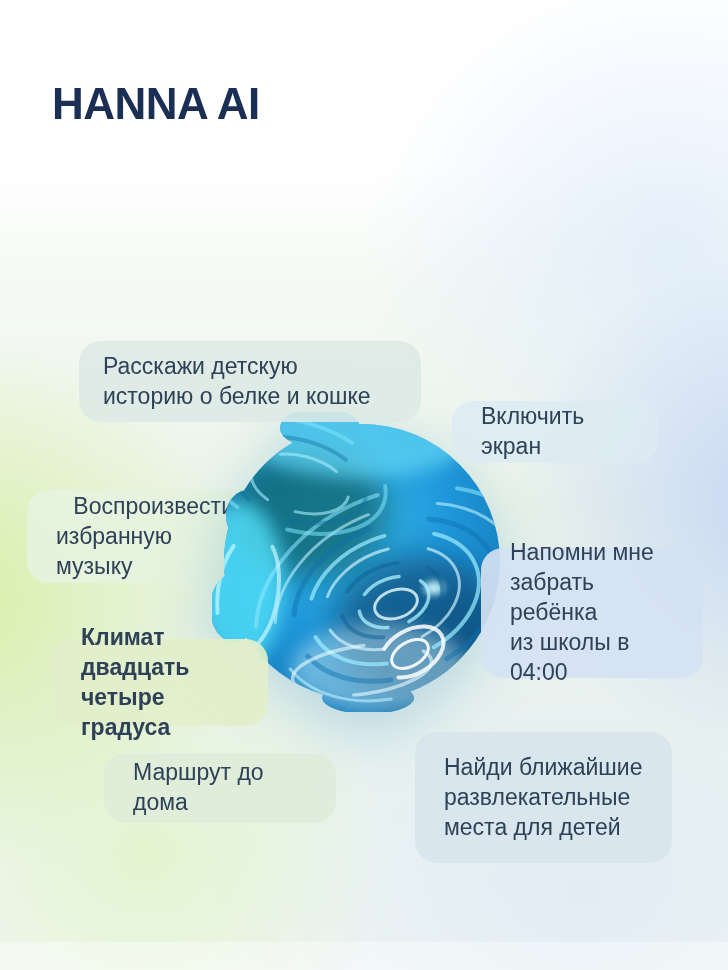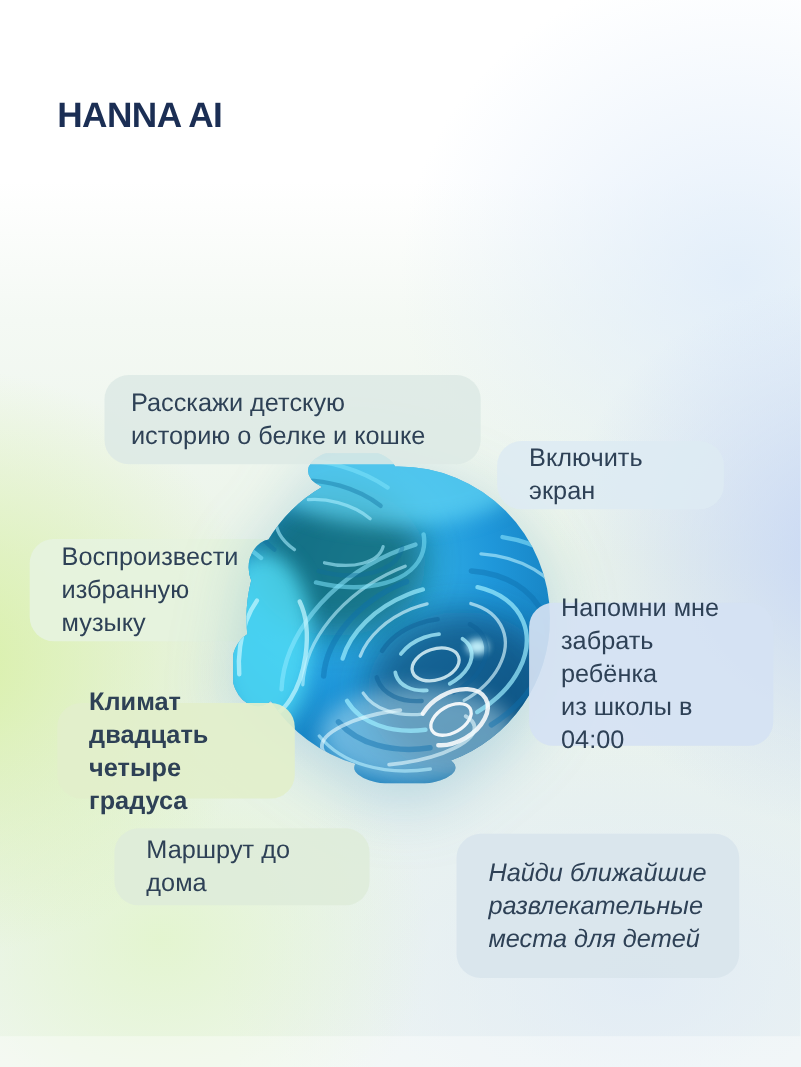--- a/index.html
+++ b/index.html
@@ -20,21 +20,21 @@
       radial-gradient(ellipse 60% 42% at 92% 26%, rgba(223,236,250,0.85), rgba(223,236,250,0) 70%),
       radial-gradient(ellipse 70% 35% at 80% 92%, rgba(222,233,246,0.75), rgba(222,233,246,0) 75%),
       linear-gradient(180deg, #ffffff 0%, #ffffff 17%, #f4f9f4 30%, #ebf4e9 52%, #eaf3ee 75%, #f0f6f2 100%);
   }
   .title-block {
     position: absolute;
     left: 52px;
     top: 76px;
     color: #1b2e54;
     font-weight: 700;
-    font-size: 32px;
+    font-size: 44px;
     line-height: 56px;
     letter-spacing: -0.5px;
   }
   .orb-wrap {
     position: absolute;
     left: 212px;
     top: 412px;
     width: 296px;
     height: 300px;
     z-index: 1;
@@ -45,27 +45,27 @@
     border-radius: 22px;
     display: flex;
     flex-direction: column;
     justify-content: center;
     padding: 10px 24px 12px 29px;
     font-size: 23px;
     line-height: 30px;
     color: #2e4156;
     z-index: 2;
   }
-  .bubble-story    { left: 95px;  top: 341px; width: 342px; height: 81px;  background: rgba(221,233,229,0.88); padding-left: 24px; }
+  .bubble-story    { left: 79px;  top: 341px; width: 342px; height: 81px;  background: rgba(221,233,229,0.88); padding-left: 24px; }
   .bubble-screen   { left: 452px; top: 401px; width: 206px; height: 62px;  background: rgba(221,234,243,0.88); }
-  .bubble-music    { left: 27px;  top: 490px; width: 231px; height: 93px;  background: rgba(230,243,222,0.92); z-index: 0; }
+  .bubble-music    { left: 27px;  top: 490px; width: 231px; height: 93px;  background: rgba(230,243,222,0.92); z-index: 0; align-items: flex-end; }
   .bubble-reminder { left: 481px; top: 548px; width: 222px; height: 130px; background: rgba(213,226,243,0.92); }
   .bubble-climate  { left: 52px;  top: 639px; width: 216px; height: 87px;  background: rgba(226,239,203,0.92); font-weight: bold; }
   .bubble-route    { left: 104px; top: 753px; width: 232px; height: 70px;  background: rgba(222,236,217,0.88); }
-  .bubble-places   { left: 415px; top: 758px; width: 257px; height: 131px; background: rgba(216,228,236,0.90); font-style: italic; }
+  .bubble-places   { left: 415px; top: 732px; width: 257px; height: 131px; background: rgba(216,228,236,0.90); }
   .bottom-strip {
     position: absolute;
     left: 0; top: 942px;
     width: 728px; height: 28px;
     background: rgba(255,255,255,0.38);
     z-index: 3;
   }
 </style>
 </head>
 <body>

